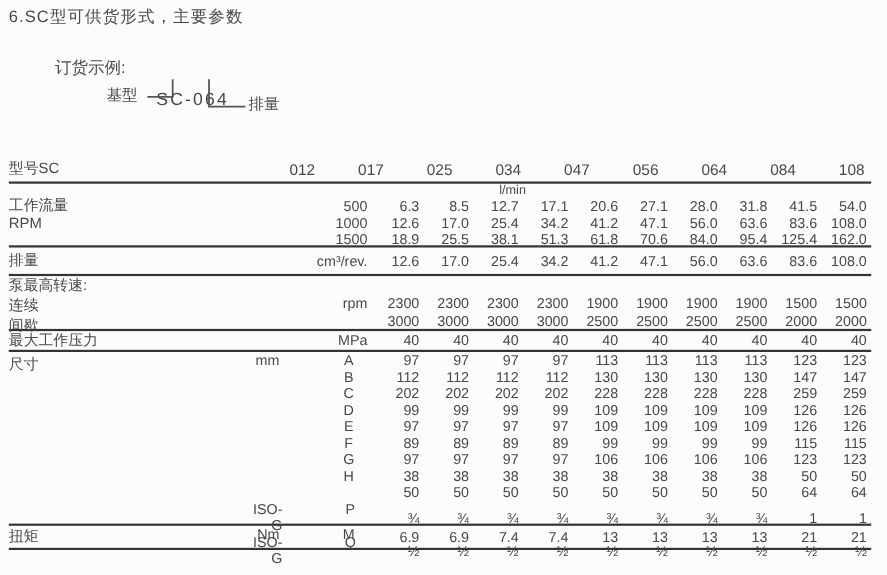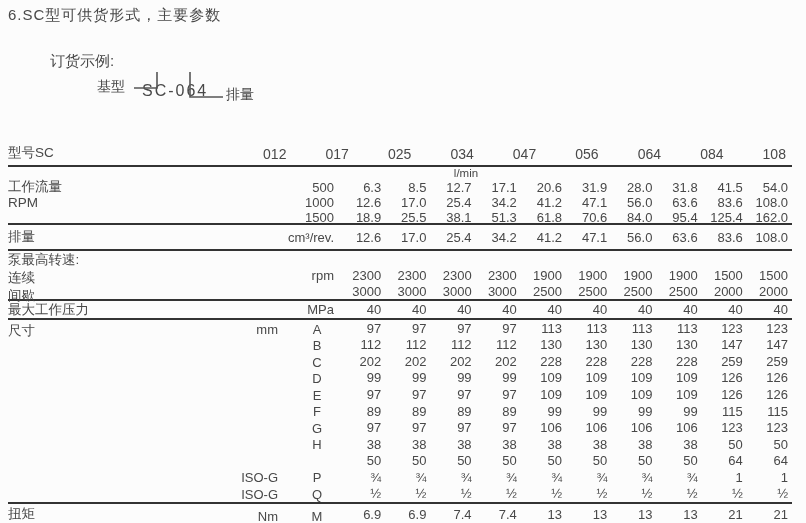--- a/index.html
+++ b/index.html
@@ -18,31 +18,31 @@
   .disp-lbl { position:absolute; left:226px; top:86px; font-size:14px; }
   svg.conn { position:absolute; left:0; top:0; width:806px; height:523px; pointer-events:none; }
 
   .table { position:absolute; left:8px; top:140px; width:784px; }
   .sec { display:flex; border-bottom:2px solid #333; }
   .h1 { height:27px; align-items:flex-end; padding-bottom:3px; }
   .s-flow { height:58px; }
   .s-disp { height:26px; align-items:center; }
   .s-speed { height:50px; }
   .s-press { height:19px; align-items:center; }
-  .s-dims { height:184px; }
+  .s-dims { height:158px; }
   .s-torque { height:22px; align-items:center; }
   .s-rot { height:29px; align-items:center;margin-top:48px; }
 
   .lbl { width:222px; font-size:13.5px; }
   .lblcol { display:flex; flex-direction:column; }
   .lblcol span { flex:1; display:flex; align-items:center; }
   .right { flex:1; display:flex; flex-direction:column; }
   .ln { flex:1; display:flex; align-items:center; }
   .mid1 { width:110px; text-align:right; padding-right:6px; font-size:13px; }
-  .mid2 { width:110px; display:flex; font-size:13px; align-self:stretch; align-items:flex-end; }
+  .mid2 { width:110px; display:flex; font-size:13px; align-self:stretch; align-items:flex-start;gap:24px; }
   .mid2 .u { flex:1; text-align:right; padding-right:16px; }
   .mid2 .l { width:46px; text-align:center; }
   .sel { width:110px; text-align:left; padding-left:10px; font-size:16px; }
   .vals { flex:1; display:flex; }
   .vals span { flex:1; text-align:right; font-size:13px; padding-right:4px; }
   .vals.hdr span { font-size:14px; padding-right:6px; }
   .lmin { height:13px; font-size:11.5px; text-align:center; padding-right:90px; line-height:13px; }
   .flow-lbl { padding-top:12px; line-height:15.5px; }
   .dims-lbl { padding-top:2px; }
 </style>
@@ -85,21 +85,21 @@
     <div class="right">
       <div class="lmin">l/min</div>
       <div class="ln">
         <div class="mid1">500</div>
         <div class="vals">
             <span>6.3</span>
             <span>8.5</span>
             <span>12.7</span>
             <span>17.1</span>
             <span>20.6</span>
-            <span>31.9</span>
+            <span>27.1</span>
             <span>28.0</span>
             <span>31.8</span>
             <span>41.5</span>
             <span>54.0</span>
           </div>
       </div>
       <div class="ln">
         <div class="mid1">1000</div>
         <div class="vals">
             <span>12.6</span>

